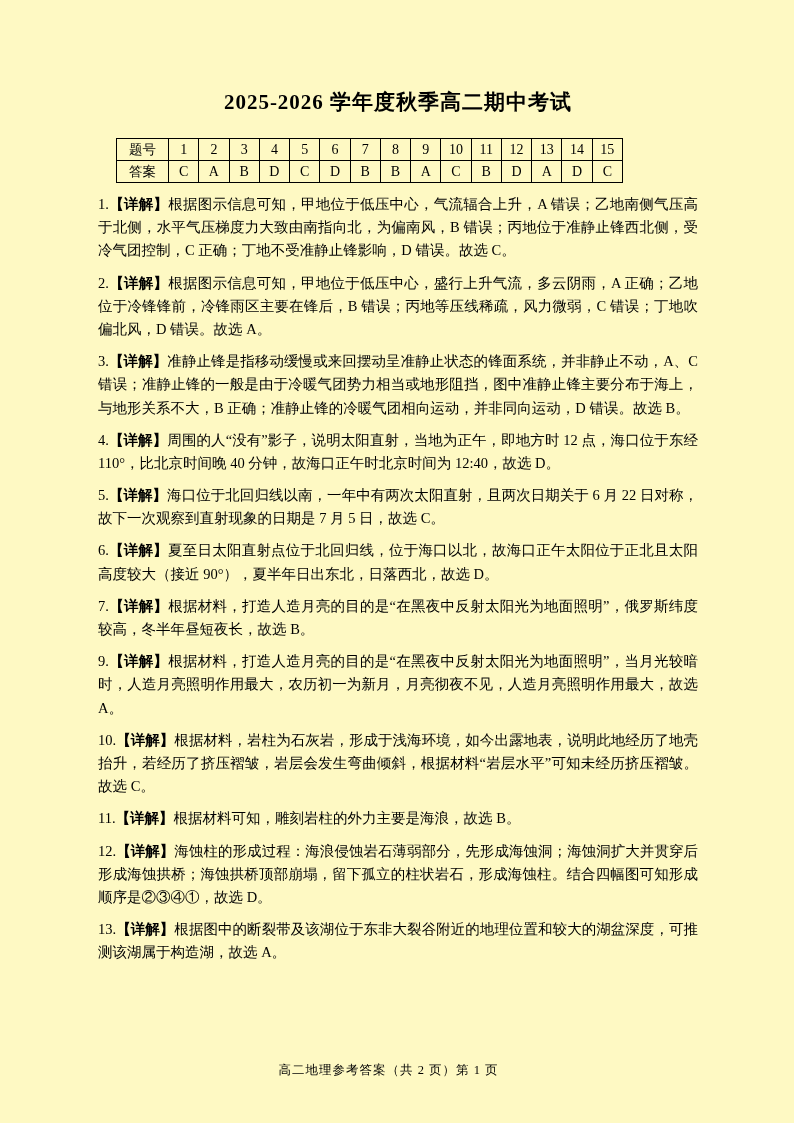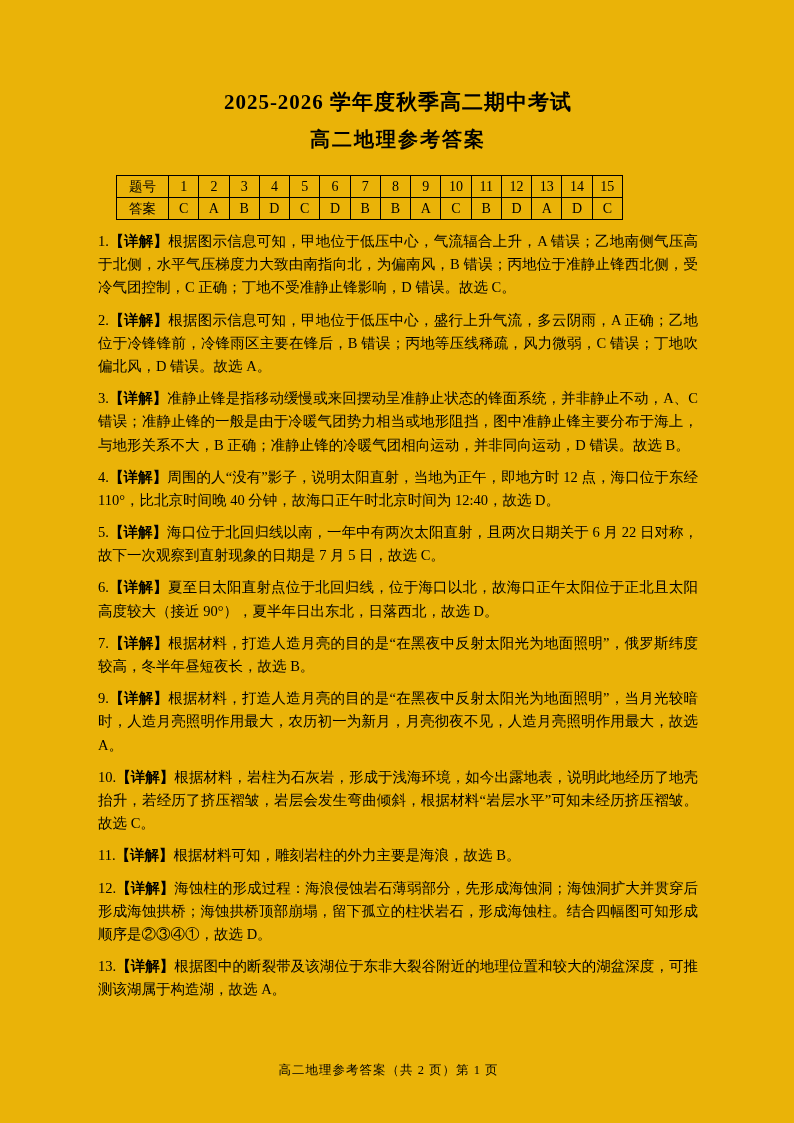--- a/index.html
+++ b/index.html
@@ -2,21 +2,21 @@
 <html><head>
 <meta charset="utf-8">
 <style>
   * { margin: 0; padding: 0; box-sizing: border-box; }
   html, body { background: #888; }
   .page {
     position: relative;
     width: 794px;
     height: 1123px;
     margin: 0 auto;
-    background: #eab308;
+    background: #fef9c3;
     font-family: "Liberation Serif", serif;
     color: #000;
     overflow: hidden;
   }
   .content {
     padding: 88px 96px 0 98px;
   }
   .title {
     text-align: center;
     font-size: 21px;
@@ -74,21 +74,20 @@
     font-size: 12.5px;
     letter-spacing: 1px;
   }
 </style>
 </head>
 <body>
 
 <div class="page">
   <div class="content">
     <div class="title">2025-2026 学年度秋季高二期中考试</div>
-    <div class="subtitle">高二地理参考答案</div>
 
     <table class="answer-table">
       <tbody>
         <tr>
           <td class="row-label">题号</td>
         <td>1</td>
             <td>2</td>
             <td>3</td>
             <td>4</td>
             <td>5</td>

